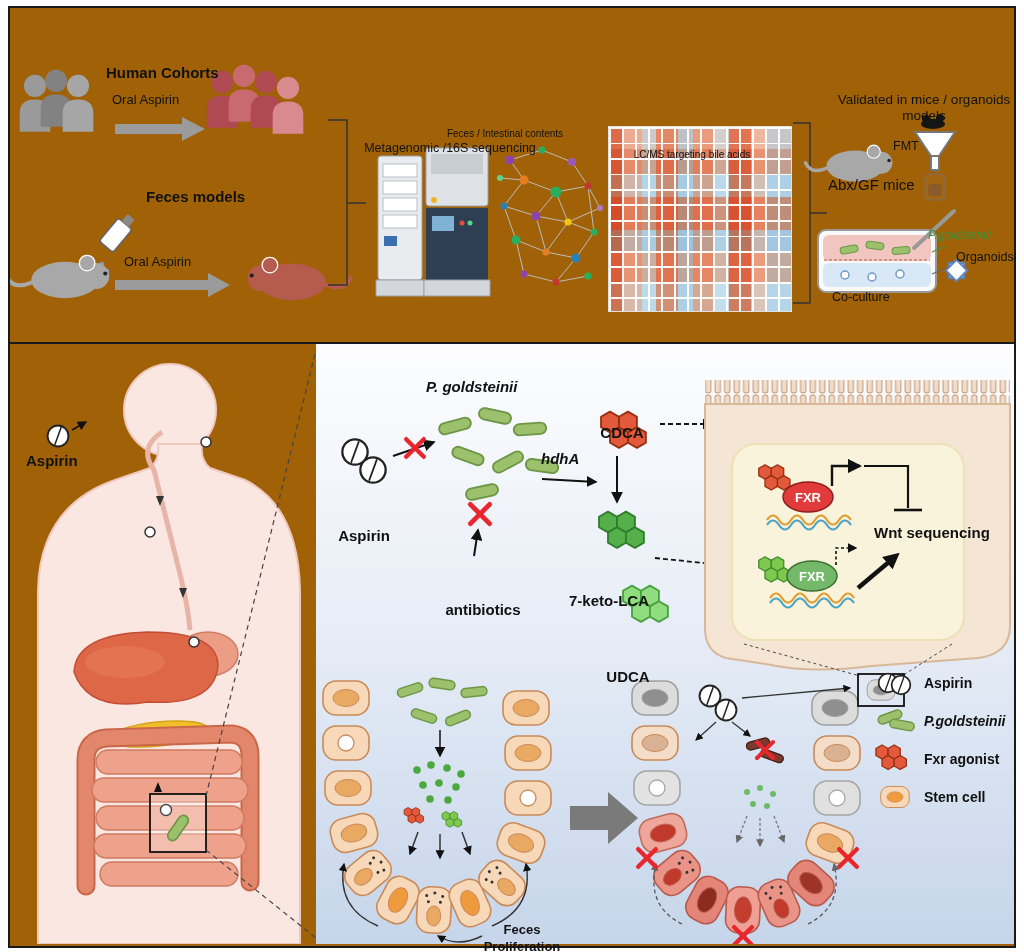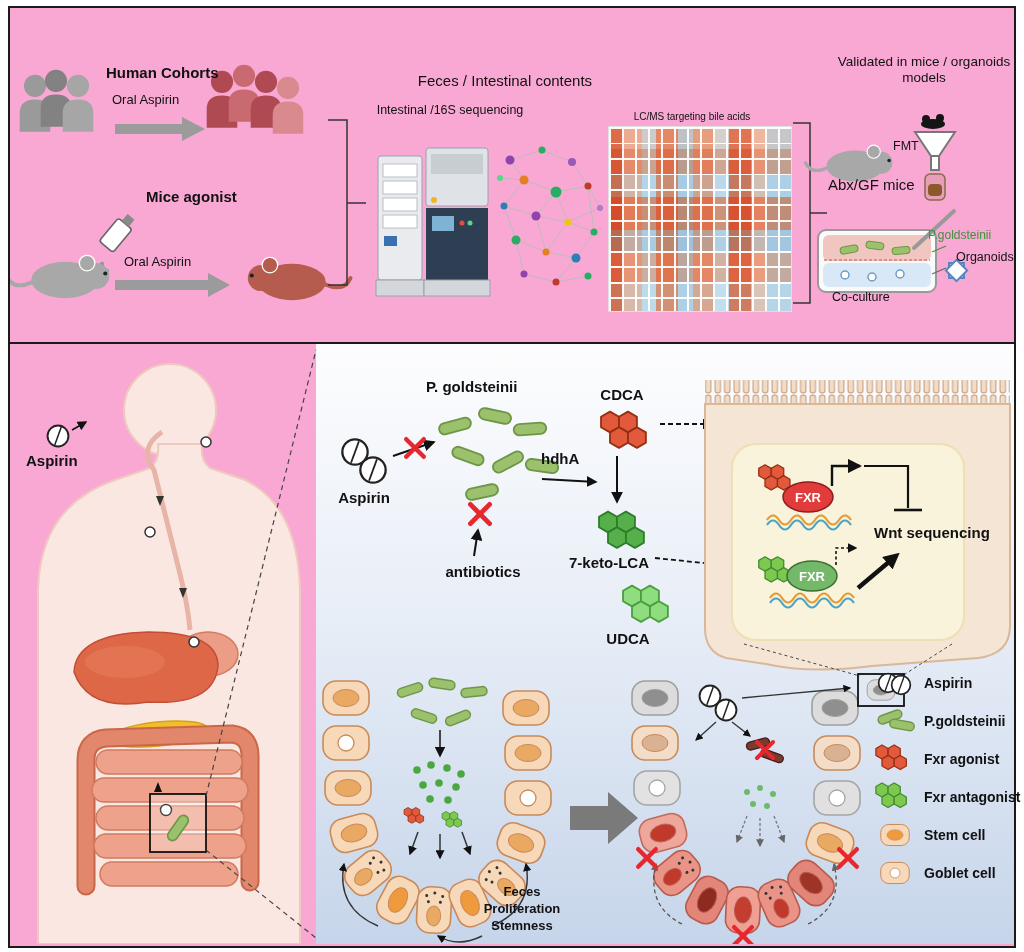--- a/index.html
+++ b/index.html
@@ -1,26 +1,26 @@
 <!DOCTYPE html>
 <html><head>
 <meta charset="utf-8">
 <style>
   * { margin:0; padding:0; box-sizing:border-box; }
   body { font-family:"Liberation Sans",sans-serif; background:#fff; color:#111; }
   #figure { position:relative; width:1024px; height:952px; background:#fff; overflow:hidden; }
-  .panel { position:absolute; border:2px solid #1a1a1a; background:#f9a8d4;text-align:center; }
+  .panel { position:absolute; border:2px solid #1a1a1a; background:#a16207;text-align:center; }
   #top-panel { left:8px; top:6px; width:1008px; height:338px; }
   #bottom-panel { left:8px; top:344px; width:1008px; height:604px; border-top:none; }
   .panel svg { position:absolute; left:0; top:0; }
   .lbl { position:absolute; line-height:1.18; z-index:10; pointer-events:none; white-space:nowrap; }
   .lbl.wrap { white-space:normal; }
   .b { font-weight:bold;text-align:right; }
-  .i { }
-  .c { text-align:center; }
+  .i { font-style:italic; }
+  .c { text-align:center;margin-top:38px; }
   .green { color:#3f8f3c; }
   .heatmap {
     position:absolute; left:608px; top:126px; width:184px; height:186px; z-index:6;
     border:1px solid #e0e0e0;
     background-color:#eef4f8;
     background-image:
       repeating-linear-gradient(to right, rgba(255,255,255,.95) 0 1.5px, rgba(255,255,255,0) 1.5px 13px),
       repeating-linear-gradient(to bottom, rgba(255,255,255,.95) 0 1.5px, rgba(255,255,255,0) 1.5px 15.5px),
       linear-gradient(to right,#e57a56 0 8%,#f4c4ae 8% 18%,#d4e8f2 18% 26%,#ec9a78 26% 38%,#c4ddee 38% 46%,#f0b297 46% 58%,#dcecf5 58% 66%,#e88463 66% 78%,#f6d0bd 78% 86%,#cde2f0 86% 100%),
       linear-gradient(to bottom,#f7e0d5 0 12%,#f0b49a 12% 26%,#d8eaf4 26% 38%,#ee9f7f 38% 56%,#cbe0ee 56% 68%,#f3c0a9 68% 84%,#e2f0f7 84% 100%);
@@ -419,24 +419,24 @@
         <use href="#xmark" transform="translate(733,592) scale(1.1)"></use>
 
         <rect x="848" y="330" width="46" height="32" fill="none" stroke="#111" stroke-width="1.8"></rect>
         <use href="#cellN" transform="translate(871,346) rotate(90) scale(0.6)" style="--cb:#dcdcdc;--cn:#8f8f8f;--cs:#9f9f9f"></use>
       </g>
     </svg>
   </div>
 
   <div class="lbl b" style="left:106px;top:64px;font-size:15px">Human Cohorts</div>
   <div class="lbl" style="left:112px;top:92px;font-size:13px">Oral Aspirin</div>
-  <div class="lbl b" style="left:146px;top:188px;font-size:15px">Mice agonist</div>
+  <div class="lbl b" style="left:146px;top:188px;font-size:15px">Feces models</div>
   <div class="lbl" style="left:124px;top:254px;font-size:13px">Oral Aspirin</div>
-  <div class="lbl c" style="left:388px;top:72px;width:234px;font-size:15px">Feces / Intestinal contents</div>
-  <div class="lbl c" style="left:364px;top:103px;width:172px;font-size:12.5px">Intestinal /16S sequencing</div>
+  <div class="lbl c" style="left:388px;top:90px;width:234px;font-size:10px">Feces / Intestinal contents</div>
+  <div class="lbl c" style="left:364px;top:103px;width:172px;font-size:12.5px">Metagenomic /16S sequencing</div>
   <div class="lbl c" style="left:596px;top:111px;width:192px;font-size:10px">LC/MS targeting bile acids</div>
   <div class="lbl c wrap" style="left:836px;top:54px;width:176px;font-size:13.5px">Validated in mice / organoids models</div>
   <div class="lbl" style="left:893px;top:139px;font-size:12.5px">FMT</div>
   <div class="lbl" style="left:828px;top:176px;font-size:15px">Abx/GF mice</div>
   <div class="lbl i green" style="left:928px;top:228px;font-size:12px">P.goldsteinii</div>
   <div class="lbl" style="left:956px;top:250px;font-size:12.5px">Organoids</div>
   <div class="lbl" style="left:832px;top:290px;font-size:12.5px">Co-culture</div>
 
   <div class="lbl b" style="left:26px;top:452px;font-size:15px">Aspirin</div>
   <div class="lbl b i" style="left:426px;top:378px;font-size:15px">P. goldsteinii</div>
@@ -467,31 +467,19 @@
       <span class="legend-lbl i">P.goldsteinii</span>
     </div>
     <div class="legend-row">
       <svg class="legend-ic" viewBox="0 0 44 34">
         <use href="#molecule" transform="translate(8,10) scale(0.78)"></use>
       </svg>
       <span class="legend-lbl">Fxr agonist</span>
     </div>
     <div class="legend-row">
       <svg class="legend-ic" viewBox="0 0 44 34">
-        <use href="#molecule" transform="translate(8,10) scale(0.78)" style="--mf:#7ec850;--ms:#3e8c2f"></use>
-      </svg>
-      <span class="legend-lbl">Fxr antagonist</span>
-    </div>
-    <div class="legend-row">
-      <svg class="legend-ic" viewBox="0 0 44 34">
         <use href="#cellN" transform="translate(21,17) rotate(90) scale(0.62)" style="--cn:#f09a3e"></use>
       </svg>
       <span class="legend-lbl">Stem cell</span>
     </div>
-    <div class="legend-row">
-      <svg class="legend-ic" viewBox="0 0 44 34">
-        <use href="#cellG" transform="translate(21,17) rotate(90) scale(0.62)"></use>
-      </svg>
-      <span class="legend-lbl">Goblet cell</span>
-    </div>
   </div>
 
 </div>
 
 </body></html>

